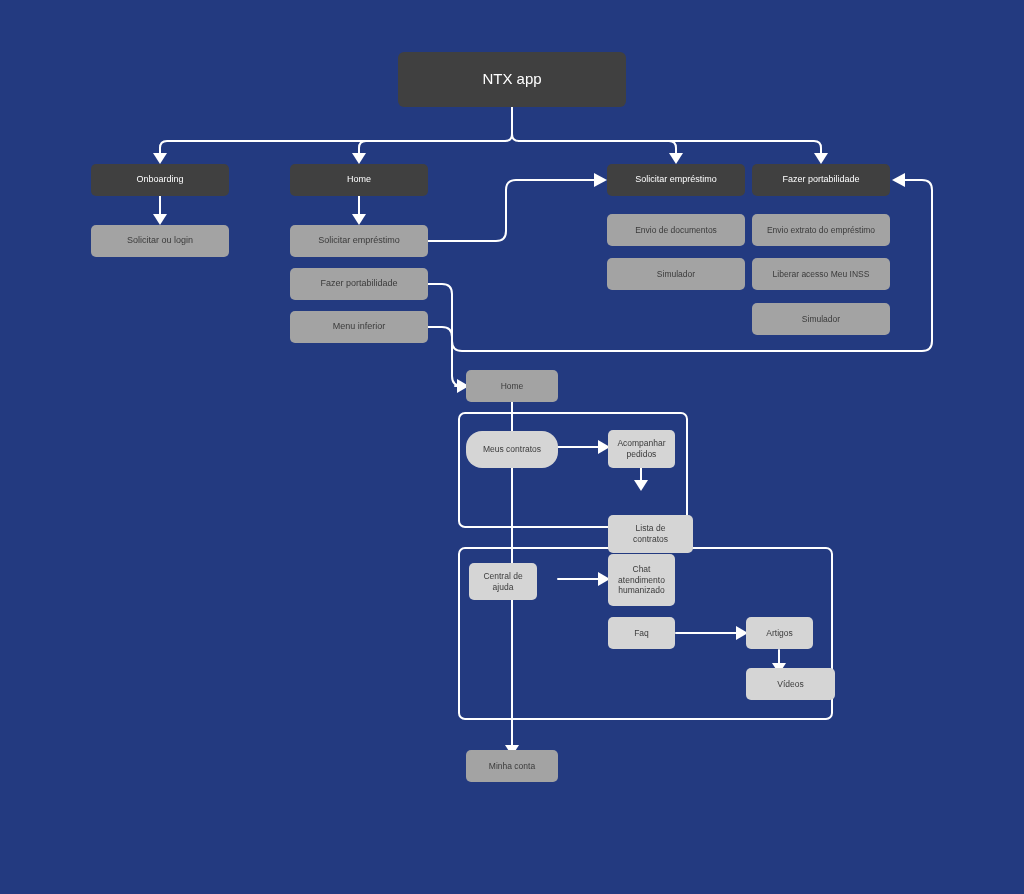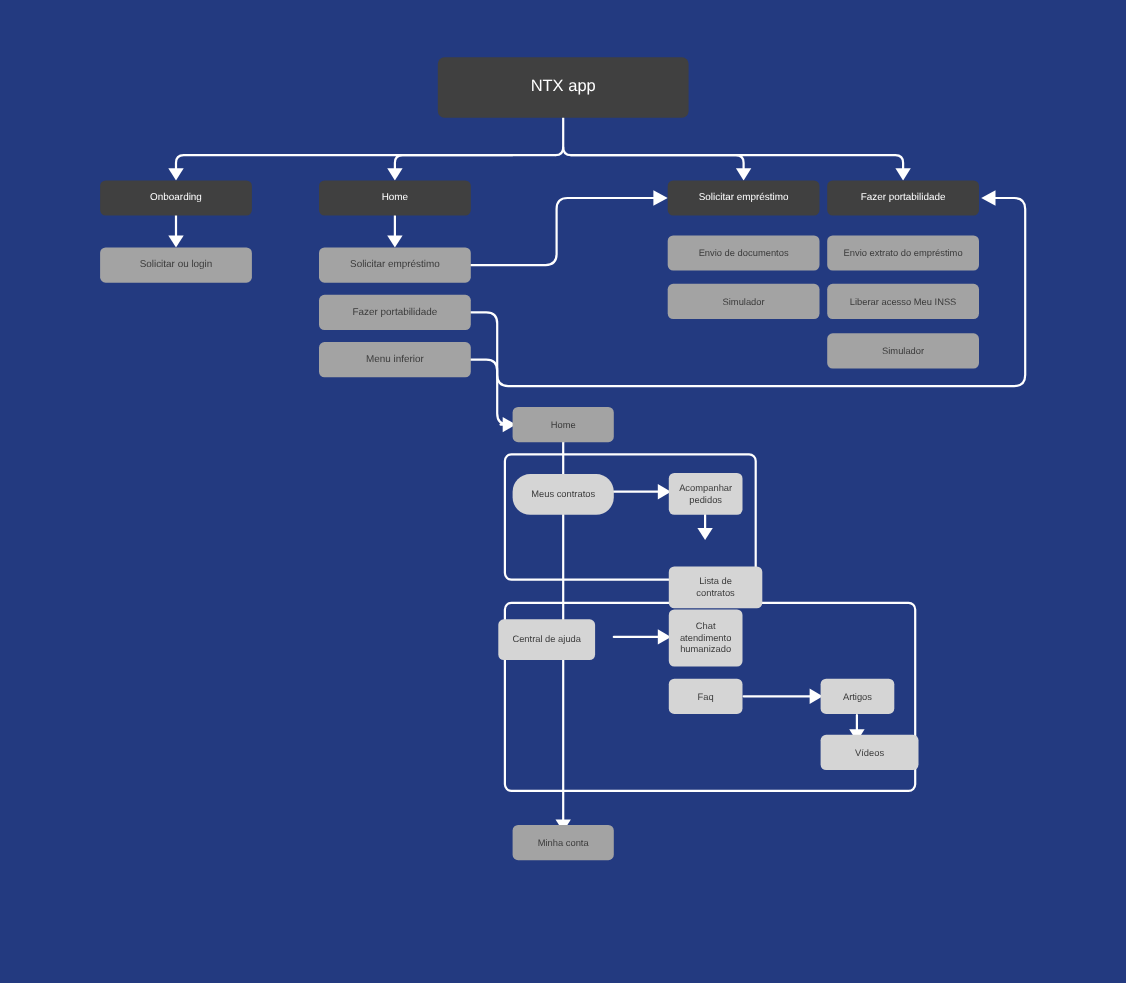--- a/index.html
+++ b/index.html
@@ -207,21 +207,21 @@
   <div class="node grey f8" style="left:608px; top:430px; width:67px; height:38px;">
     <span class="lbl">Acompanhar
 pedidos</span>
   </div>
 
   <div class="node grey f8" style="left:608px; top:483px; width:85px; height:38px;margin-top:32px;">
     <span class="lbl">Lista de
 contratos</span>
   </div>
 
-  <div class="node grey f8" style="left:453px; top:563px; width:88px; height:37px;justify-content:center;">
+  <div class="node grey f8" style="left:469px; top:563px; width:68px; height:37px;justify-content:center;">
     <span class="lbl">Central de ajuda</span>
   </div>
 
   <div class="node grey f8" style="left:608px; top:554px; width:67px; height:52px;">
     <span class="lbl">Chat
 atendimento
 humanizado</span>
   </div>
 
   <div class="node grey f8" style="left:608px; top:617px; width:67px; height:32px;">

